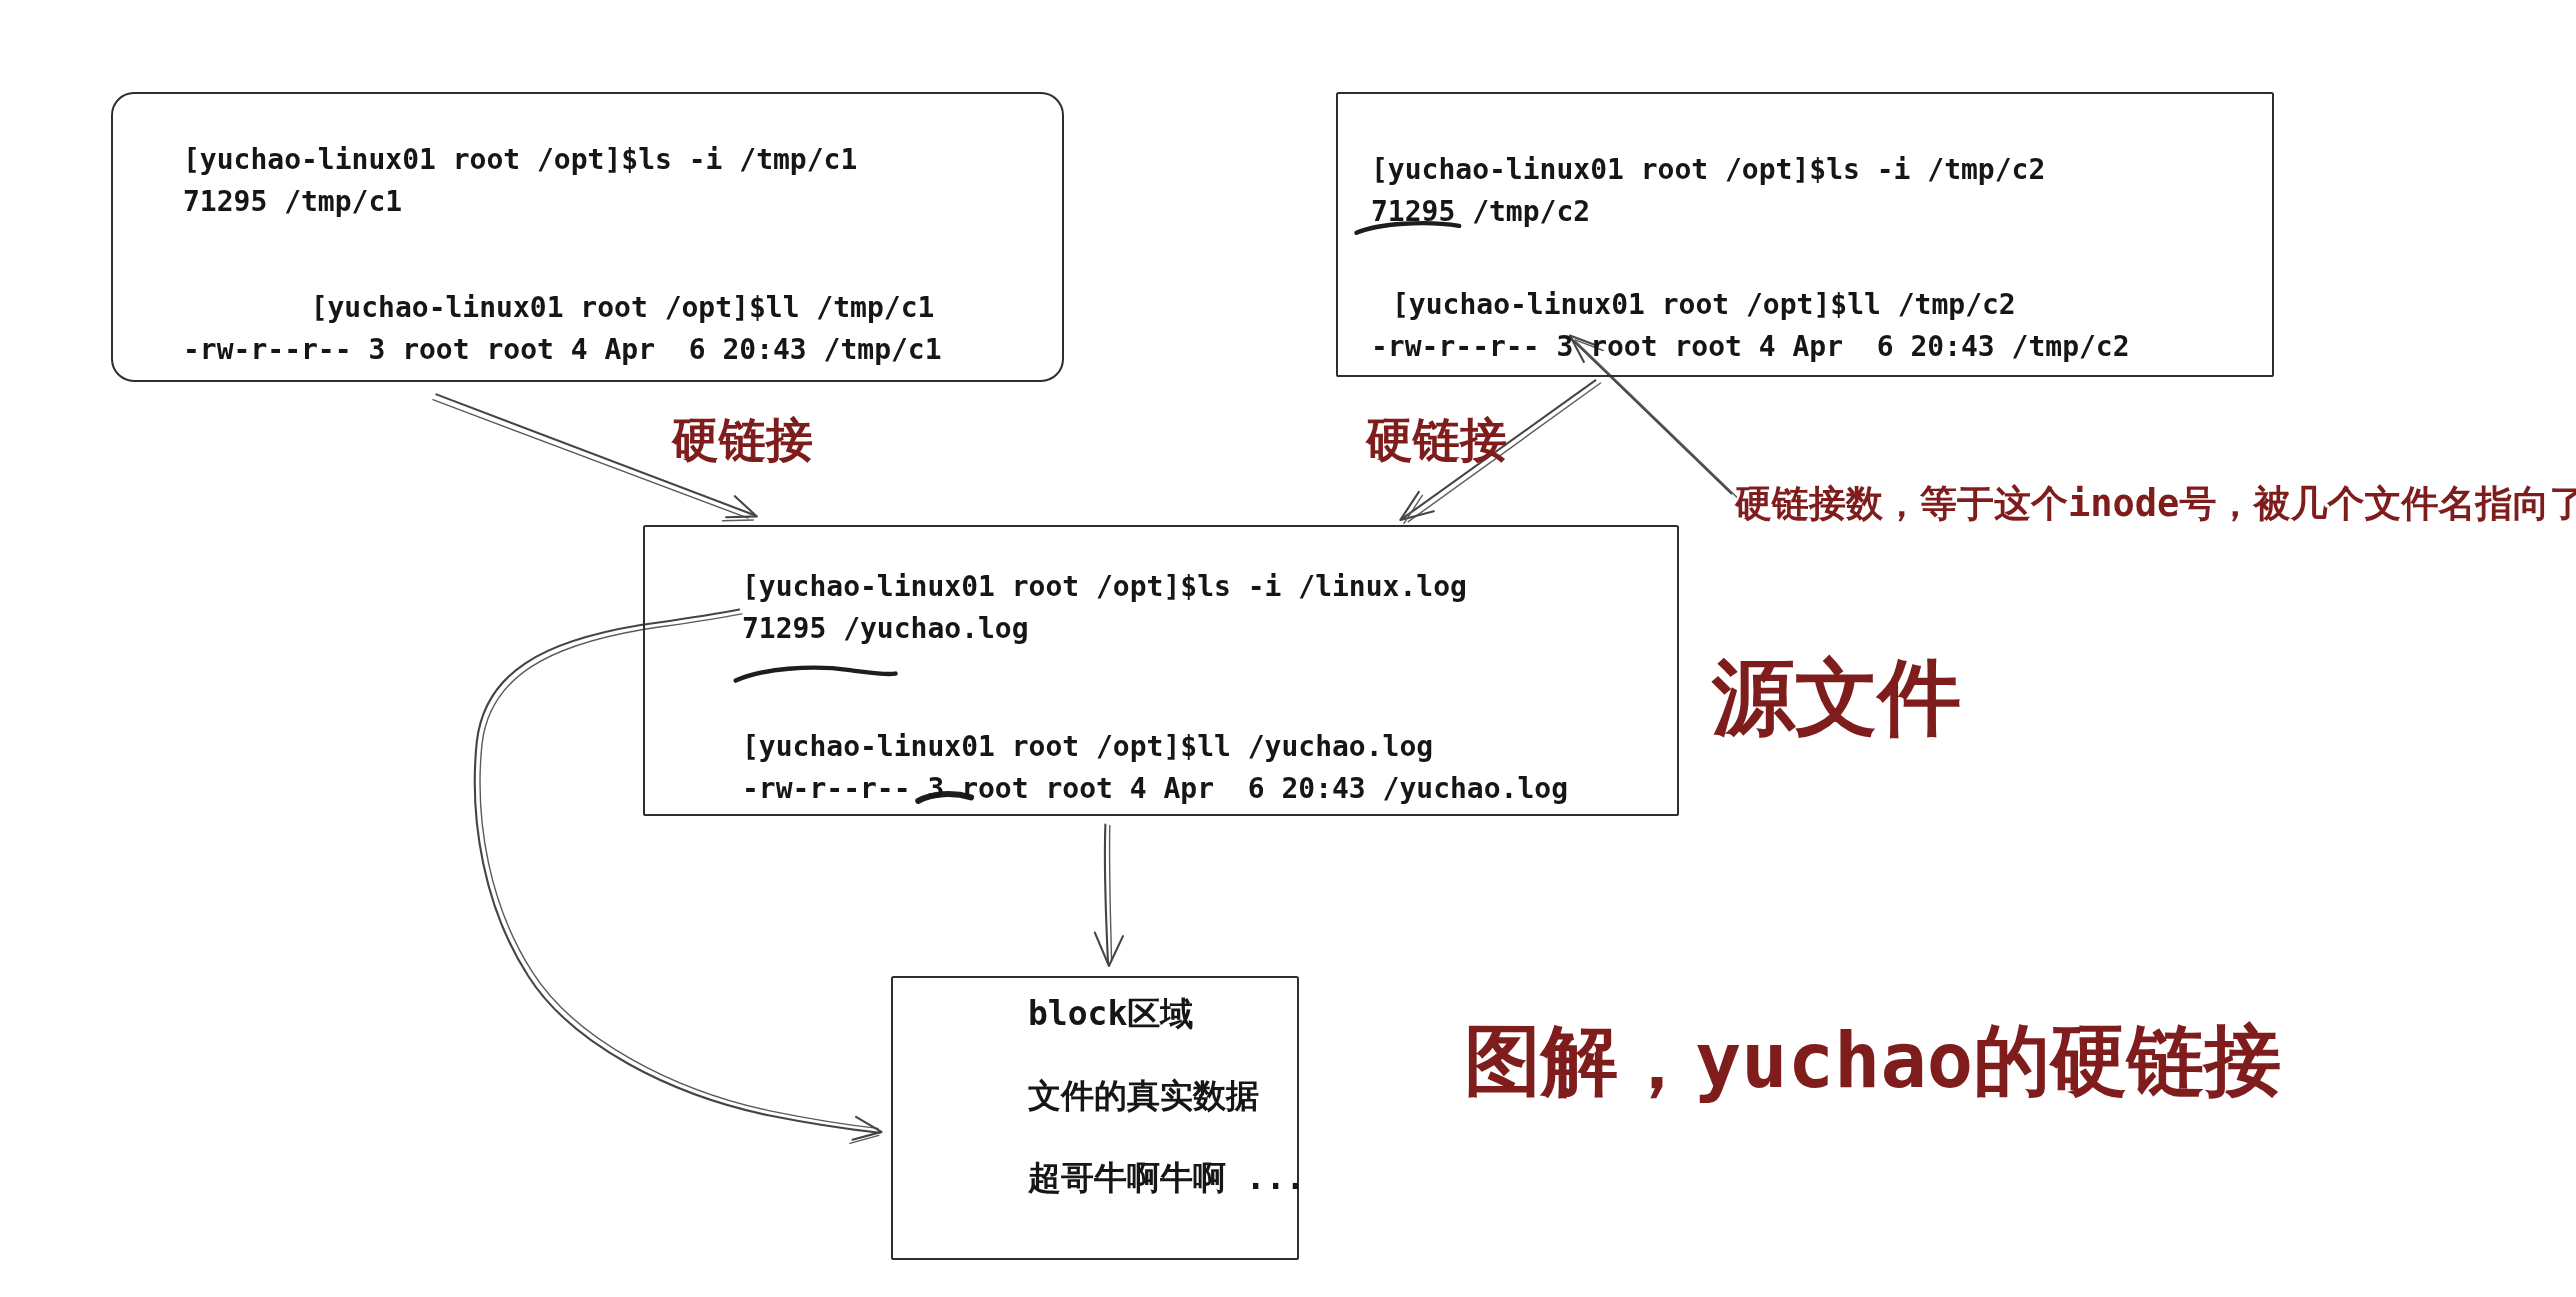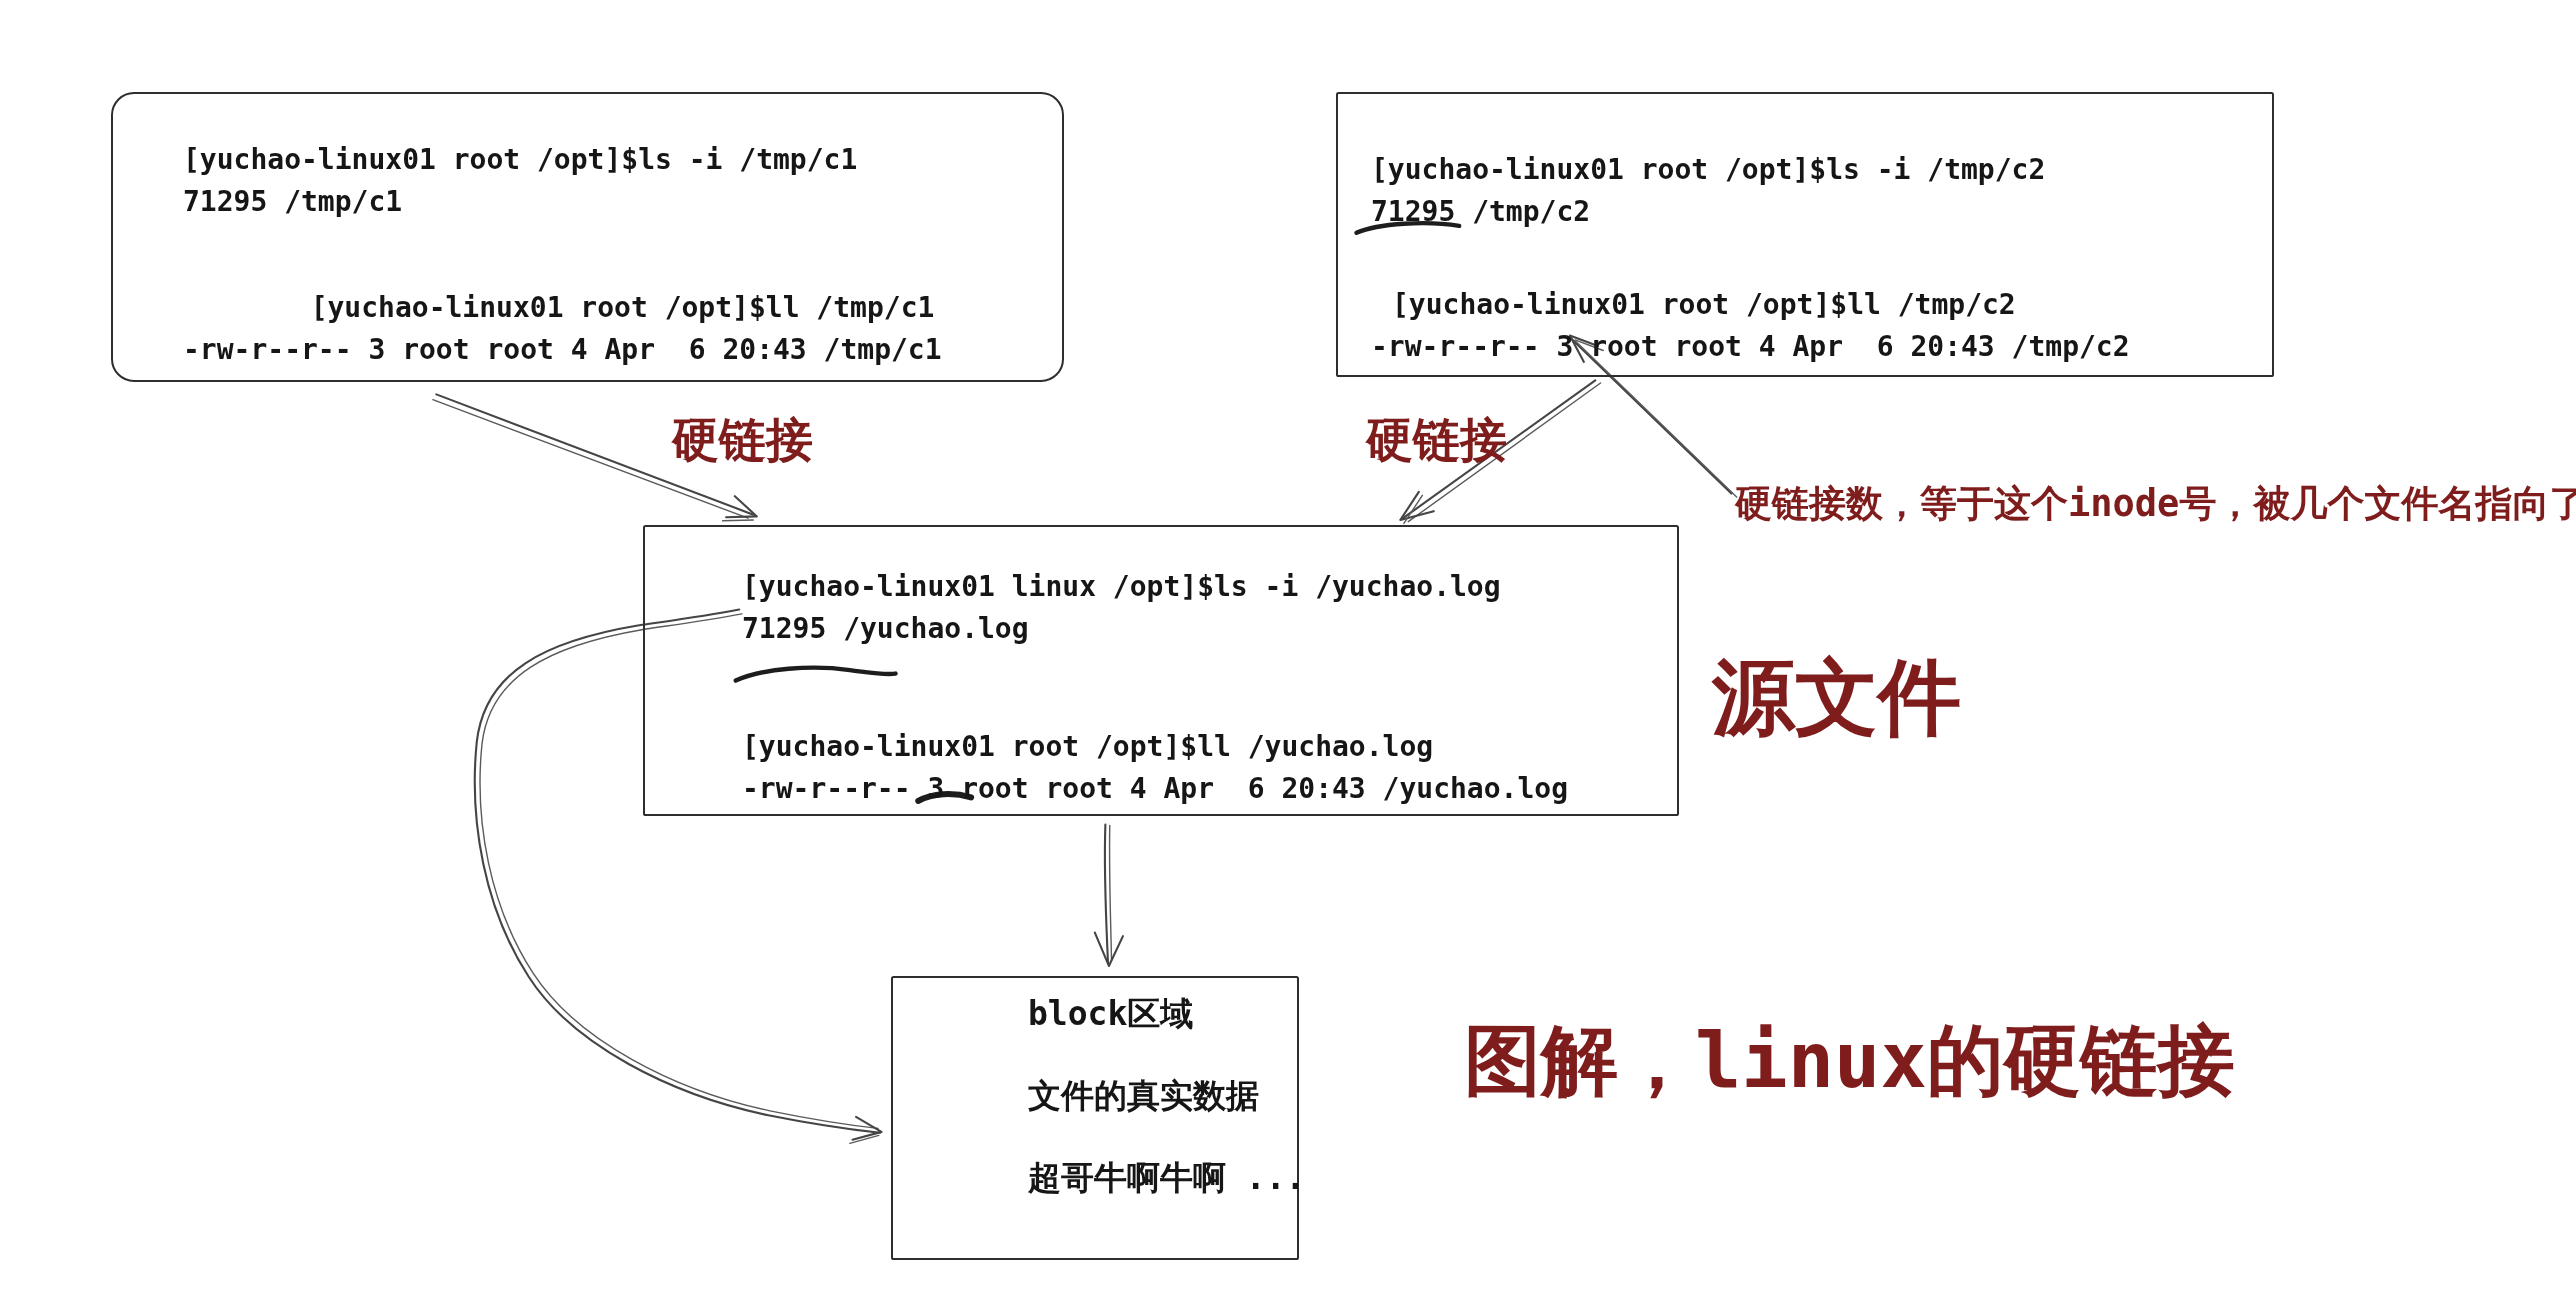--- a/index.html
+++ b/index.html
@@ -100,36 +100,36 @@
   </div>
 
   <div class="tbox" id="box-c2" style="left:1336px;top:92px;width:938px;height:285px;padding:55px 0 0 33px;">
     <div class="tline">[yuchao-linux01 root /opt]$ls -i /tmp/c2</div>
     <div class="tline">71295 /tmp/c2</div>
     <div class="tline gap-c2">[yuchao-linux01 root /opt]$ll /tmp/c2</div>
     <div class="tline">-rw-r--r-- 3 root root 4 Apr  6 20:43 /tmp/c2</div>
   </div>
 
   <div class="tbox" id="box-source" style="left:643px;top:525px;width:1036px;height:291px;padding:39px 0 0 97px;">
-    <div class="tline">[yuchao-linux01 linux /opt]$ls -i /yuchao.log</div>
+    <div class="tline">[yuchao-linux01 root /opt]$ls -i /linux.log</div>
     <div class="tline">71295 /yuchao.log</div>
     <div class="tline gap-src">[yuchao-linux01 root /opt]$ll /yuchao.log</div>
     <div class="tline">-rw-r--r-- 3 root root 4 Apr  6 20:43 /yuchao.log</div>
   </div>
 
   <div class="tbox" id="box-block" style="left:891px;top:976px;width:408px;height:284px;padding:16px 0 0 95px;">
     <div class="bline">block区域</div>
     <div class="bline">文件的真实数据</div>
     <div class="bline">超哥牛啊牛啊 ...</div>
   </div>
 
   <div class="label-cjk lbl-hardlink" style="left:672px;top:413px;">硬链接</div>
 
   <div class="label-cjk lbl-hardlink" style="left:1366px;top:413px;">硬链接</div>
 
   <div class="label-cjk lbl-annotation" style="left:1735px;top:482px;"><span>硬链接数，等于这个</span><span class="mono-seg">inode</span><span>号，被几个文件名指向了</span></div>
 
   <div class="label-cjk lbl-source" style="left:1712px;top:623px;margin-top:29px;">源文件</div>
 
-  <div class="label-cjk lbl-title" style="left:1464px;top:1017px;"><span>图解，</span><span class="mono-seg">linux</span><span>的硬链接</span></div>
+  <div class="label-cjk lbl-title" style="left:1464px;top:1017px;"><span>图解，</span><span class="mono-seg">yuchao</span><span>的硬链接</span></div>
 
 </div>
 
 
 </body></html>

